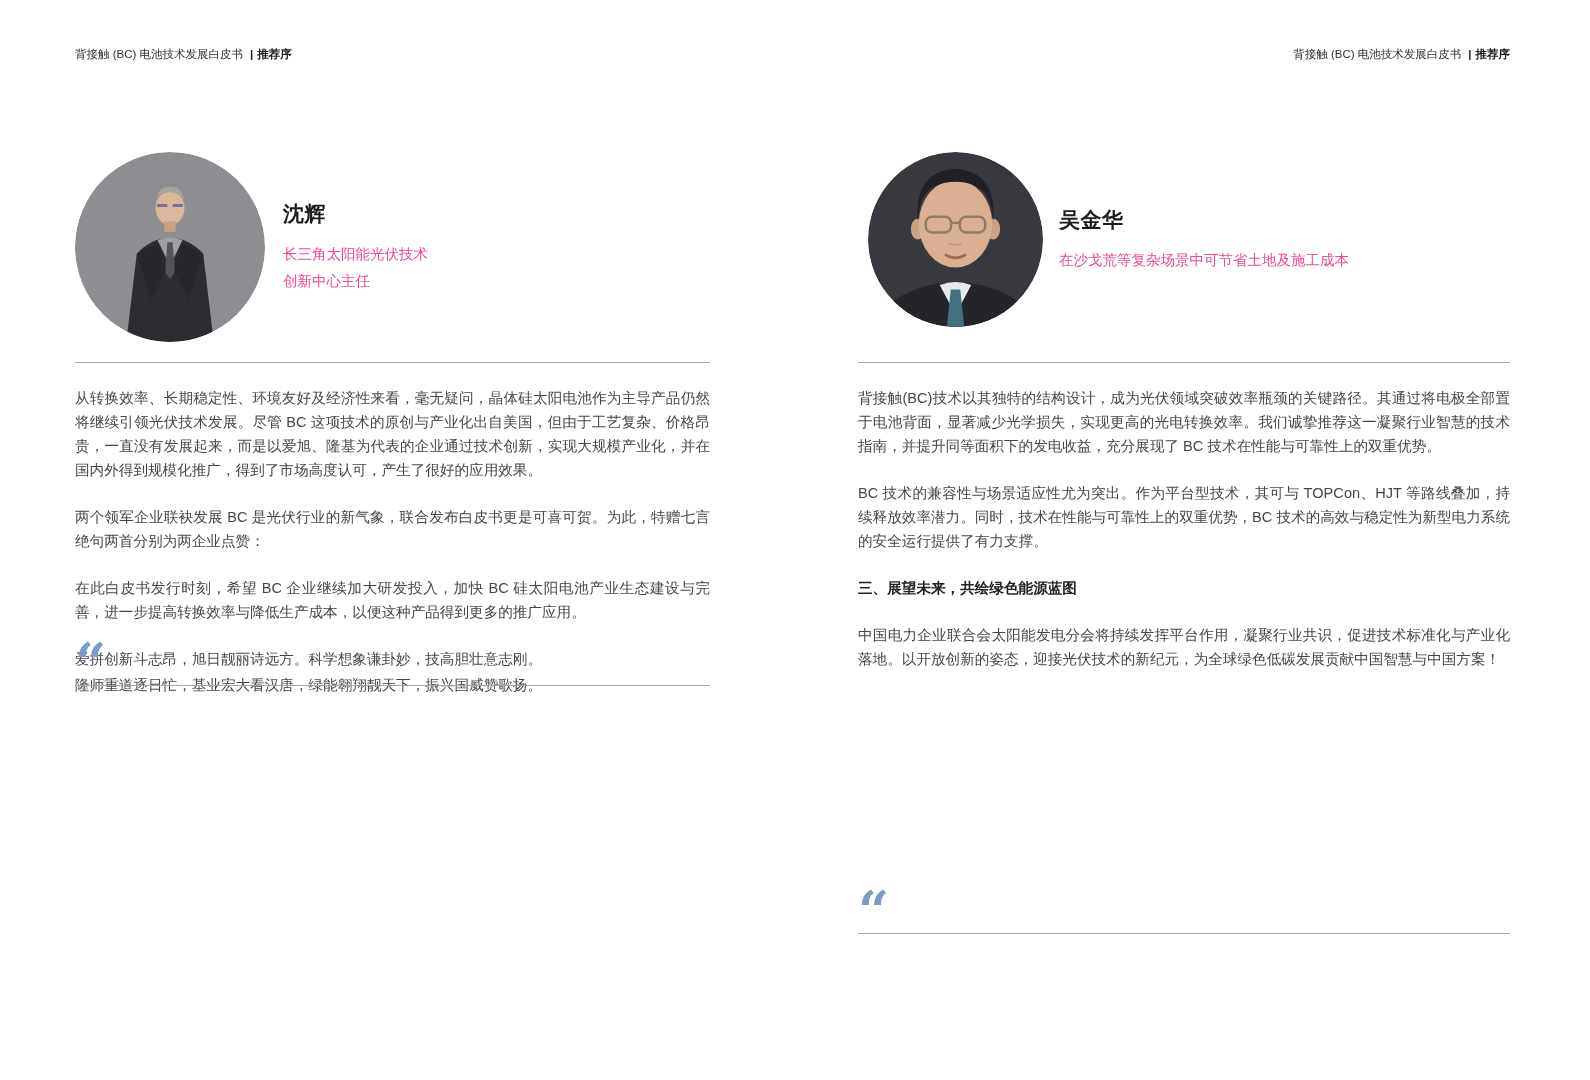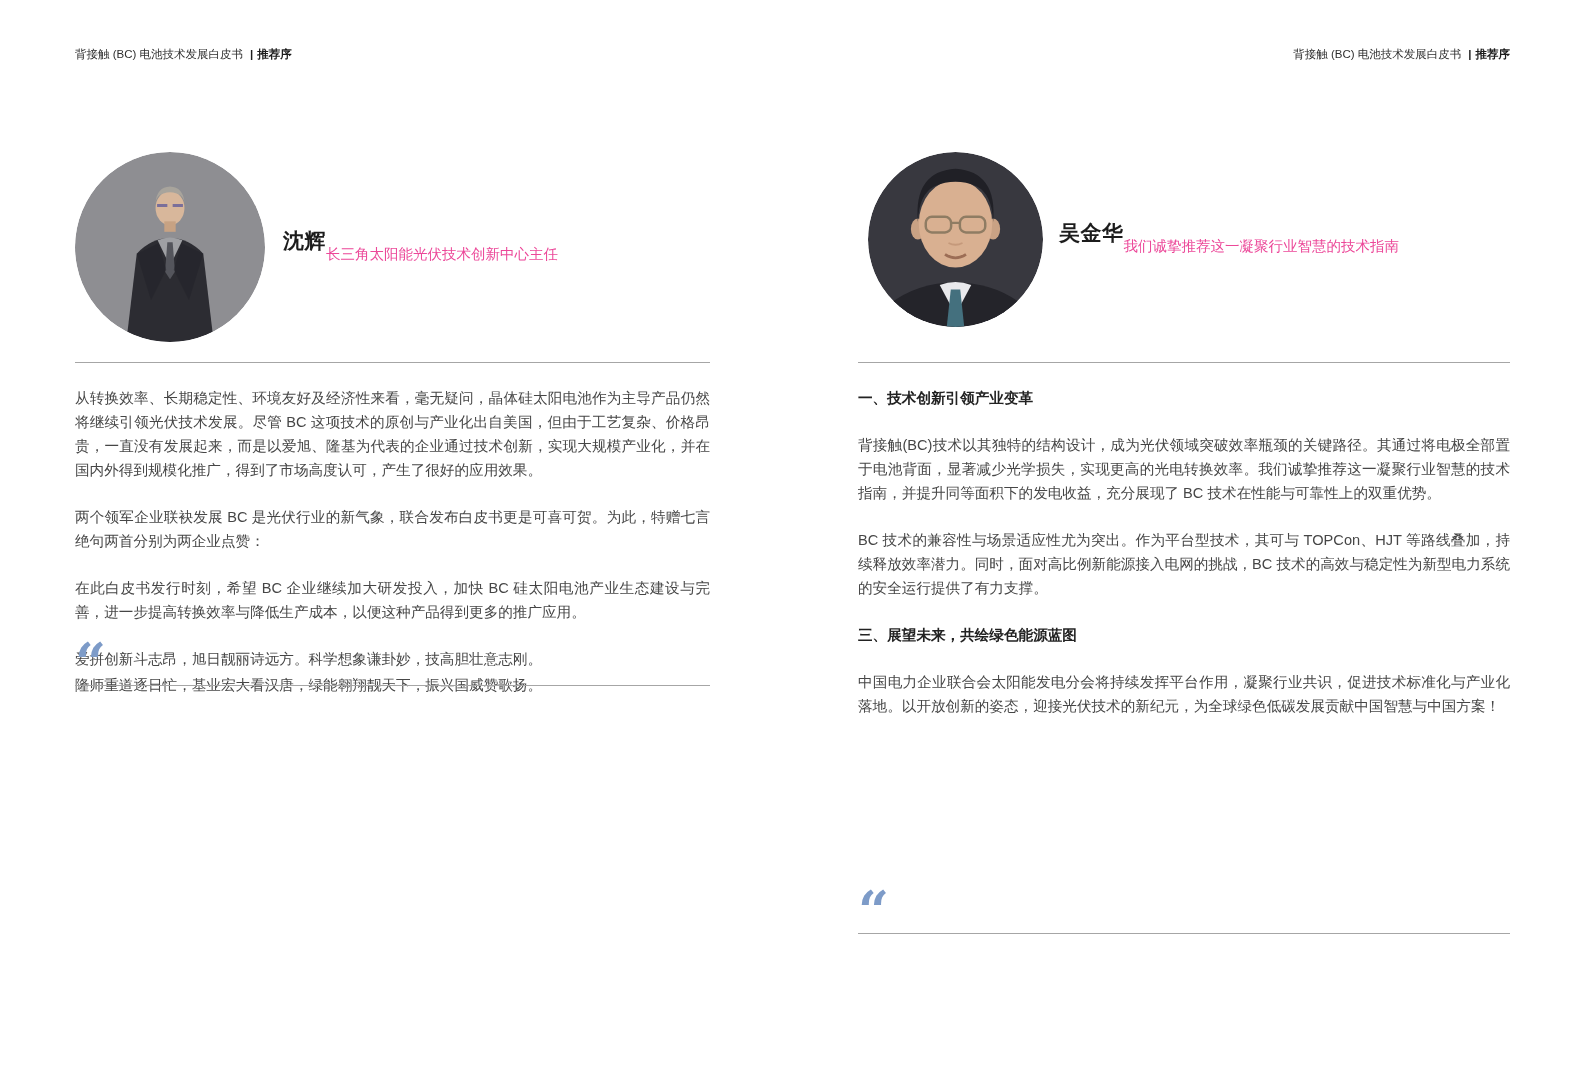--- a/index.html
+++ b/index.html
@@ -53,21 +53,21 @@
   .portrait {
     flex: 0 0 auto;
     border-radius: 50%;
     overflow: hidden;
     display: block;
   }
   .portrait svg { display: block; width: 100%; height: 100%; }
   .page-left  .portrait { width: 190px; height: 190px; margin-right: 18px; }
   .page-right .portrait { width: 175px; height: 175px; margin-right: 16px; margin-left: 10px; }
 
-  .profile-text { display: flex; flex-direction: row; align-items: flex-end; }
+  .profile-text { display: flex; flex-direction: column; }
   .profile-name {
     font-size: 21px;
     font-weight: 700;
     color: #1c1c1c;
     margin-bottom: 13px;
     letter-spacing: 0.5px;
   }
   .profile-title {
     font-size: 14.5px;
     color: #ec4899;
@@ -211,32 +211,31 @@
             <path d="M44 58.5 Q50 62.5 56 58.5" stroke="#9c6d55" stroke-width="1.6" fill="none"></path>
             <path d="M46 52 Q50 54 54 52" stroke="#b88a6c" stroke-width="1" fill="none" opacity="0.6"></path>
             <path d="M8 100 L12 87 Q28 74.5 50 74.5 Q72 74.5 88 87 L92 100 Z" fill="#24242a"></path>
             <path d="M41 76 L50 93 L59 76 Q50 72.5 41 76 Z" fill="#e9e9ec"></path>
             <path d="M47.3 78.5 L52.7 78.5 L55 100 L45 100 Z" fill="#44707e"></path>
           </g>
         </svg>
       </span>
       <div class="profile-text">
         <div class="profile-name">吴金华</div>
-        <div class="profile-title">我们诚挚推荐这一凝聚行业智慧的技术指南</div>
+        <div class="profile-title">在沙戈荒等复杂场景中可节省土地及施工成本</div>
       </div>
     </div>
 
     <div class="rule rule-top"></div>
 
     <div class="body-text">
 
-      <p class="section-heading">一、技术创新引领产业变革</p>
       <p>背接触(BC)技术以其独特的结构设计，成为光伏领域突破效率瓶颈的关键路径。其通过将电极全部置于电池背面，显著减少光学损失，实现更高的光电转换效率。我们诚挚推荐这一凝聚行业智慧的技术指南，并提升同等面积下的发电收益，充分展现了 BC 技术在性能与可靠性上的双重优势。</p>
 
-      <p>BC 技术的兼容性与场景适应性尤为突出。作为平台型技术，其可与 TOPCon、HJT 等路线叠加，持续释放效率潜力。同时，面对高比例新能源接入电网的挑战，BC 技术的高效与稳定性为新型电力系统的安全运行提供了有力支撑。</p>
+      <p>BC 技术的兼容性与场景适应性尤为突出。作为平台型技术，其可与 TOPCon、HJT 等路线叠加，持续释放效率潜力。同时，技术在性能与可靠性上的双重优势，BC 技术的高效与稳定性为新型电力系统的安全运行提供了有力支撑。</p>
 
       <p class="section-heading">三、展望未来，共绘绿色能源蓝图</p>
 
       <p>中国电力企业联合会太阳能发电分会将持续发挥平台作用，凝聚行业共识，促进技术标准化与产业化落地。以开放创新的姿态，迎接光伏技术的新纪元，为全球绿色低碳发展贡献中国智慧与中国方案！</p>
     </div>
 
     <div class="quote-mark quote-right">“</div>
     <div class="rule rule-quote-right"></div>
 
     <div class="page-number">09</div>

